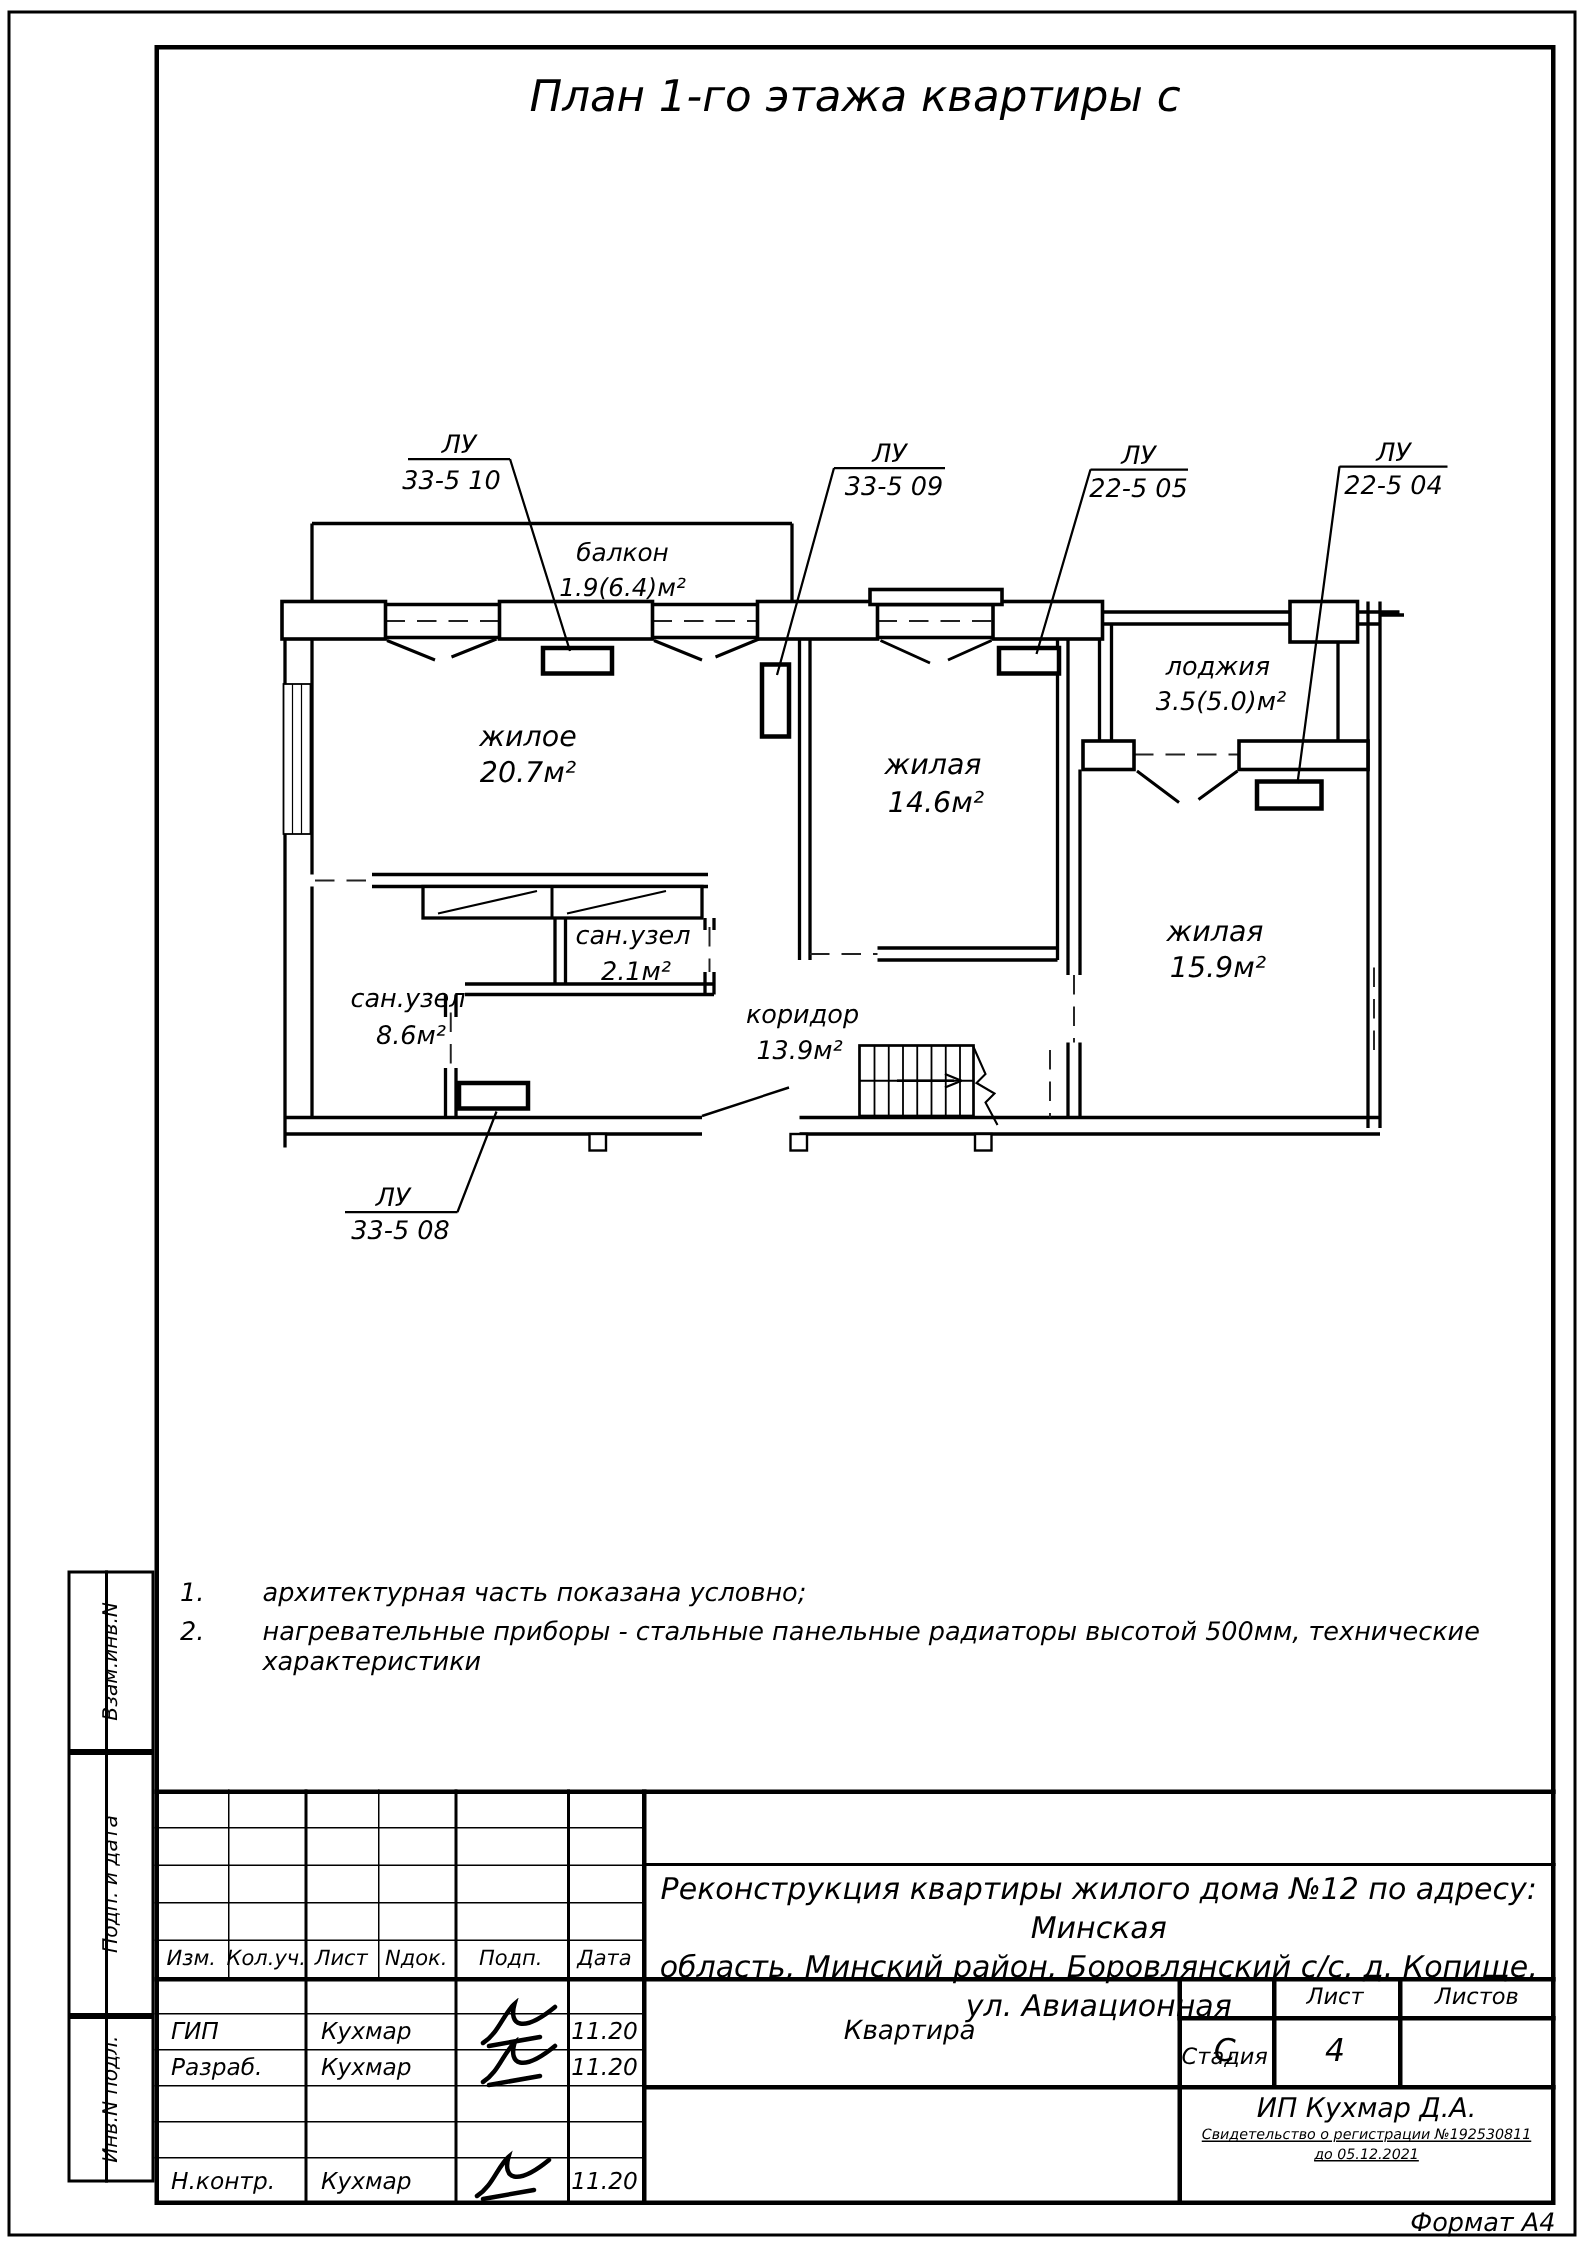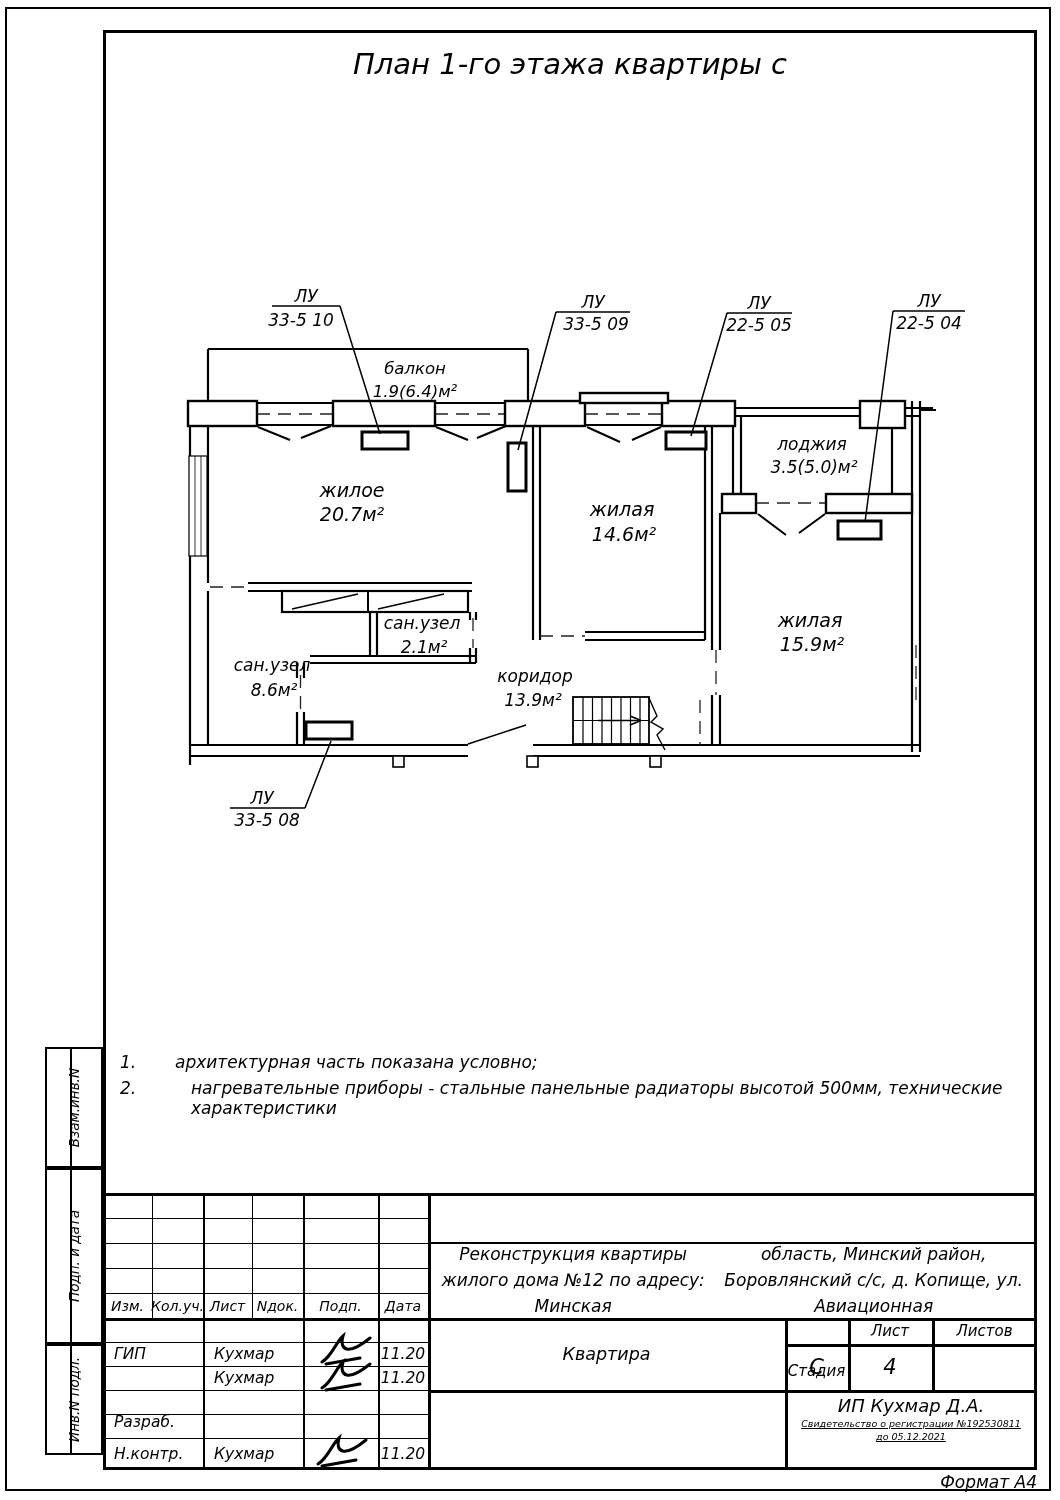--- a/index.html
+++ b/index.html
@@ -17,21 +17,21 @@
 
   .title { left:103px; top:42px; width:934px; text-align:center; font-size:29px; line-height:44px; }
 
   .note-num { font-size:17px; }
   .note-text { font-size:17px; }
 
   .cellc { display:flex; align-items:center; justify-content:center; text-align:center; box-sizing:border-box; }
   .celll { display:flex; align-items:center; text-align:left; box-sizing:border-box; padding-left:8px; }
   .colhdr { font-size:14px; }
   .rowtxt { font-size:15.5px; }
-  .proj { font-size:17px; line-height:26px; flex-direction:row;justify-content:space-between; }
+  .proj { font-size:20px; line-height:26px; flex-direction:column;justify-content:space-between; }
   .obj { font-size:17.5px; }
   .stval { font-size:21px; }
   .drawttl { font-size:16px; line-height:25px; flex-direction:column; }
   .company { font-size:18px; line-height:22px; }
   .cert { font-size:9.5px; line-height:13px;text-decoration:underline; }
   .fmt { font-size:17px; }
 
   .sbox { border:2px solid #000; box-sizing:border-box; }
   .sbl { display:flex; }
   .sbl span { writing-mode:vertical-rl; transform:rotate(180deg); margin:auto; font-size:13.5px; white-space:nowrap; }
@@ -168,21 +168,21 @@
       <text class="rt17" x="272" y="671">сан.узел</text>
       <text class="rt17" x="274" y="696">8.6м²</text>
       <text class="rt17" x="535" y="682">коридор</text>
       <text class="rt17" x="533" y="706">13.9м²</text>
     </g>
   </svg>
 
   <div class="abs note-num" style="left:120px; top:1052px;">1.</div>
   <div class="abs note-text" style="left:175px; top:1052px;">архитектурная часть показана условно;</div>
   <div class="abs note-num" style="left:120px; top:1078px;">2.</div>
-  <div class="abs note-text" style="left:175px; top:1078px;margin-left:16px;">нагревательные приборы - стальные панельные радиаторы высотой 500мм, технические характеристики</div>
+  <div class="abs note-text" style="left:175px; top:1078px;">нагревательные приборы - стальные панельные радиаторы высотой 500мм, технические характеристики</div>
 
   <div class="abs sbox sbl" style="left:45px; top:1047px; width:58px; height:121px;">
     <span>Взам.инв.N</span>
   </div>
   <div class="abs vl" style="left:70px; top:1047px; height:121px;"></div>
   <div class="abs sbox sbl" style="left:45px; top:1168px; width:58px; height:176px;">
     <span>Подп. и дата</span>
   </div>
   <div class="abs vl" style="left:70px; top:1168px; height:176px;"></div>
   <div class="abs sbox sbl" style="left:45px; top:1344px; width:58px; height:111px;">
@@ -218,21 +218,21 @@
   <div class="abs cellc colhdr" style="left:103px; top:1293px; width:49px; height:25px;">Изм.</div>
   <div class="abs cellc colhdr" style="left:152px; top:1293px; width:51px; height:25px;">Кол.уч.</div>
   <div class="abs cellc colhdr" style="left:203px; top:1293px; width:49px; height:25px;">Лист</div>
   <div class="abs cellc colhdr" style="left:252px; top:1293px; width:51px; height:25px;">Nдок.</div>
   <div class="abs cellc colhdr" style="left:303px; top:1293px; width:75px; height:25px;">Подп.</div>
   <div class="abs cellc colhdr" style="left:378px; top:1293px; width:50px; height:25px;">Дата</div>
 
   <div class="abs celll rowtxt" style="left:106px; top:1342px; width:95px; height:24px;">ГИП</div>
   <div class="abs celll rowtxt" style="left:206px; top:1342px; width:95px; height:24px;">Кухмар</div>
   <div class="abs cellc rowtxt" style="left:378px; top:1342px; width:50px; height:24px;">11.20</div>
-  <div class="abs celll rowtxt" style="left:106px; top:1366px; width:95px; height:24px;margin-top:44px;">Разраб.</div>
+  <div class="abs celll rowtxt" style="left:106px; top:1366px; width:95px; height:24px;">Разраб.</div>
   <div class="abs celll rowtxt" style="left:206px; top:1366px; width:95px; height:24px;">Кухмар</div>
   <div class="abs cellc rowtxt" style="left:378px; top:1366px; width:50px; height:24px;">11.20</div>
   <div class="abs celll rowtxt" style="left:106px; top:1440px; width:95px; height:27px;">Н.контр.</div>
   <div class="abs celll rowtxt" style="left:206px; top:1440px; width:95px; height:27px;">Кухмар</div>
   <div class="abs cellc rowtxt" style="left:378px; top:1440px; width:50px; height:27px;">11.20</div>
 
   <svg class="abs" style="left:316px; top:1332px;" width="62" height="36">
     <path d="M6,30 C16,24 20,10 27,4 C23,18 32,24 54,6 M10,32 L44,26" stroke="#000" stroke-width="3" fill="none" stroke-linecap="round"></path>
   </svg>
   <svg class="abs" style="left:316px; top:1358px;" width="62" height="36">

